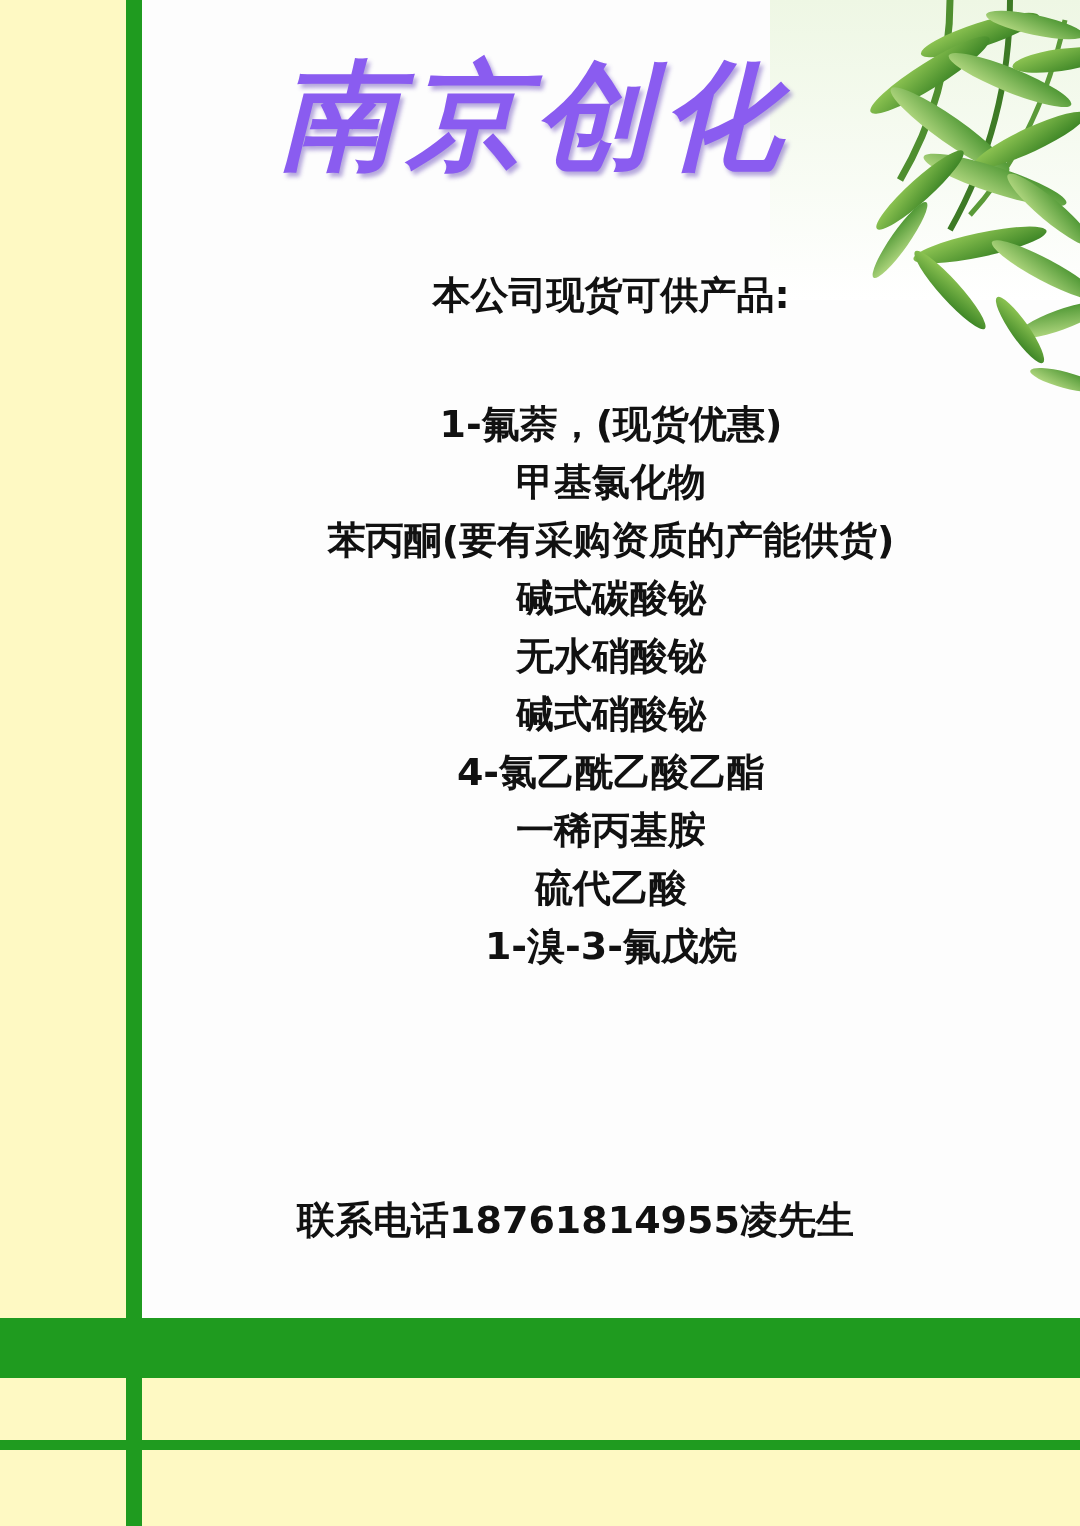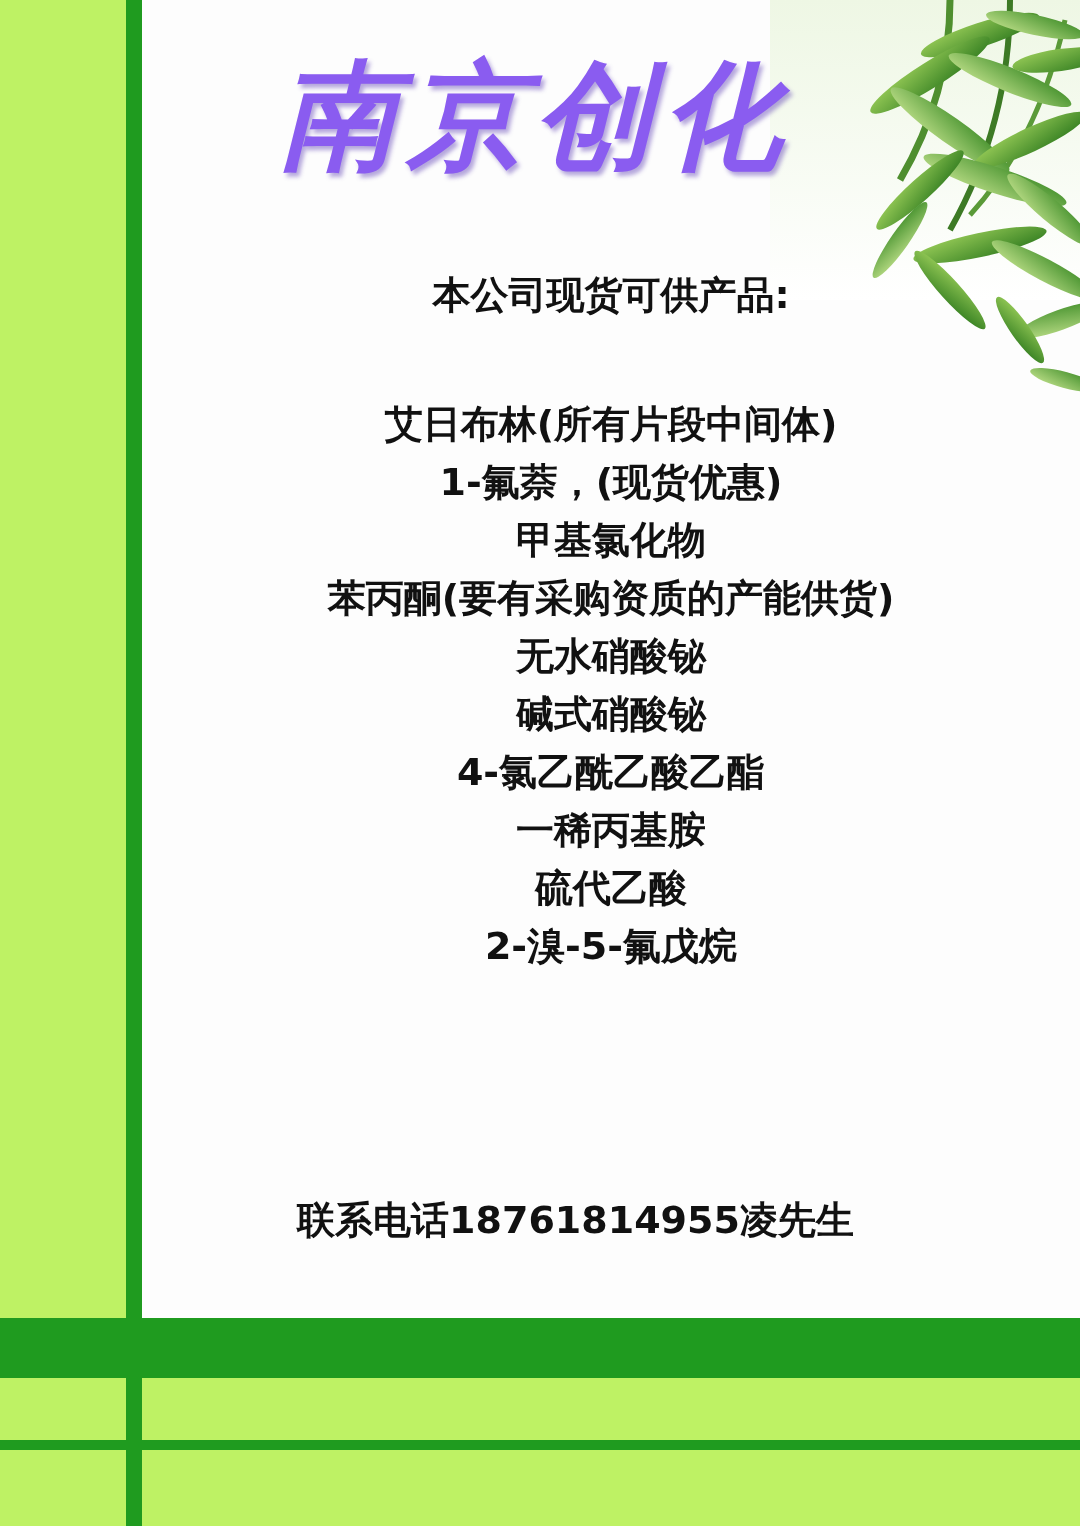--- a/index.html
+++ b/index.html
@@ -10,21 +10,21 @@
     width: 1080px;
     height: 1526px;
     background: #ffffff;
     font-family: "Liberation Sans", sans-serif;
     overflow: hidden;
   }
   .poster {
     position: relative;
     width: 1080px;
     height: 1526px;
-    background: #bef264;
+    background: #fef9c3;
     overflow: hidden;
   }
 
   
   .left-bar {
     position: absolute;
     left: 126px;
     top: 0;
     width: 16px;
     height: 1420px;
@@ -186,27 +186,27 @@
         <ellipse cx="415" cy="380" rx="36" ry="8" fill="url(#lg2)" transform="rotate(15 415 380)"></ellipse>
       </g>
     </svg>
   </div>
 
   <div class="title">南京创化</div>
 
   <div class="intro">本公司现货可供产品:</div>
 
   <ul class="product-list">
-    <li>艾日布林(所有片段中间体)</li>
     <li>1-氟萘，(现货优惠)</li>
     <li>甲基氯化物</li>
     <li>苯丙酮(要有采购资质的产能供货)</li>
+    <li>碱式碳酸铋</li>
     <li>无水硝酸铋</li>
     <li>碱式硝酸铋</li>
     <li>4-氯乙酰乙酸乙酯</li>
     <li>一稀丙基胺</li>
     <li>硫代乙酸</li>
-    <li>2-溴-5-氟戊烷</li>
+    <li>1-溴-3-氟戊烷</li>
   </ul>
 
   <div class="contact">联系电话18761814955凌先生</div>
 
 </div>
 
 </body></html>

